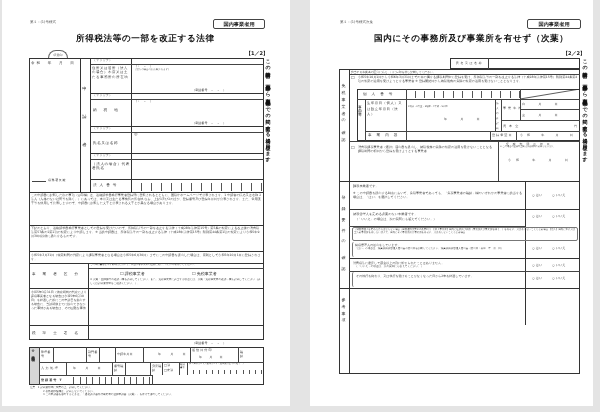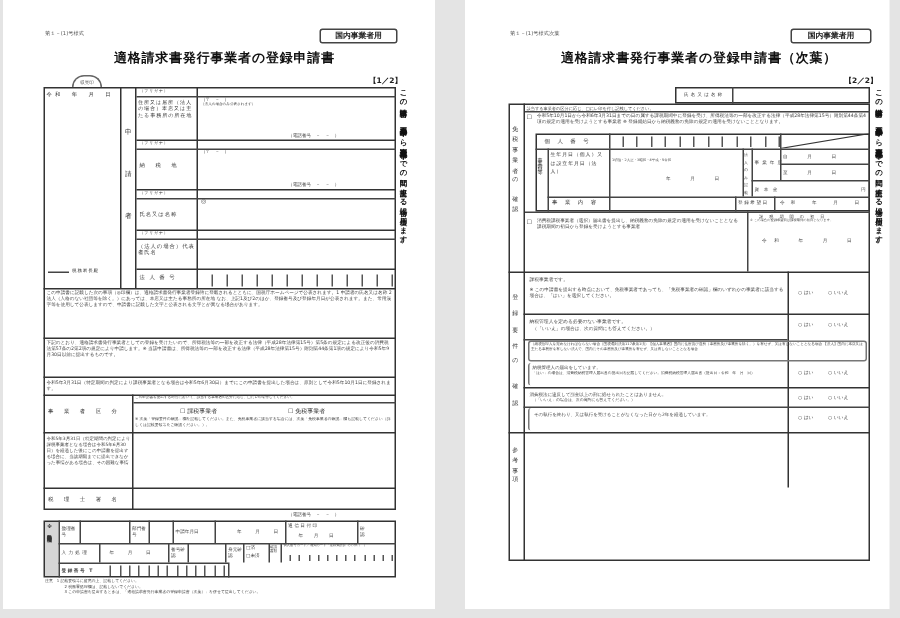--- a/index.html
+++ b/index.html
@@ -27,21 +27,21 @@
   .ticks span { flex: 1; border-right: 0.5px solid #555; height: 100%; }
   .shade { position: absolute; background: #d6d6d6; }
   .roundbox { position: absolute; border: 0.6px solid #777; border-radius: 2px; }
 </style>
 </head>
 <body>
 
 <div class="page left">
   <div class="formno">第１－(1)号様式</div>
   <div class="badge" style="left:211px;width:52px;">国内事業者用</div>
-  <div class="title" style="left:74px;">適格請求書発行事業者の登録申請書</div>
+  <div class="title" style="left:74px;">所得税法等の一部を改正する法律</div>
   <div class="stamp">収受印</div>
   <div class="pgnum" style="left:244px;">【1／2】</div>
   <div class="vert" style="left:263px;top:56px;height:270px;">この申請書は、令和三年十月一日から令和五年九月三十日までの間に提出する場合に使用します。</div>
 
   <div class="box" style="left:27px;top:58px;width:235px;height:282px;"></div>
 
   <div class="lbl" style="left:29px;top:61px;letter-spacing:2px;">令和　年　月　日</div>
   <div class="lbl" style="left:46px;top:178px;font-size:3px;">税務署長殿</div>
   <div class="hl" style="left:30px;top:181px;width:14px;"></div>
 
@@ -193,21 +193,21 @@
     </div>
 
   <div class="txt" style="left:28px;top:386px;font-size:2.6px;line-height:3.4px;">注意　1 記載要領等に留意の上、記載してください。</div>
   <div class="txt" style="left:41px;top:389.5px;font-size:2.6px;line-height:3.4px;">2 税務署処理欄は、記載しないでください。</div>
   <div class="txt" style="left:41px;top:393px;font-size:2.6px;line-height:3.4px;">3 この申請書を提出するときは、「適格請求書発行事業者の登録申請書（次葉）」を併せて提出してください。</div>
 </div>
 
 <div class="page right">
   <div class="formno" style="left:30px;">第１－(1)号様式次葉</div>
   <div class="badge" style="left:217px;width:54px;">国内事業者用</div>
-  <div class="title" style="left:64px;">適格請求書発行事業者の登録申請書（次葉）</div>
+  <div class="title" style="left:64px;">国内にその事務所及び事業所を有せず（次葉）</div>
   <div class="pgnum" style="left:253px;">【2／2】</div>
   <div class="vert" style="left:272px;top:56px;height:270px;">この申請書は、令和三年十月一日から令和五年九月三十日までの間に提出する場合に使用します。</div>
 
   <div class="box" style="left:140px;top:58px;width:130px;height:11px;"></div>
   <div class="vl" style="left:178px;top:58px;height:11px;"></div>
   <div class="lbl" style="left:146px;top:61px;font-size:3px;letter-spacing:1.5px;">氏名又は名称</div>
   <div class="roundbox" style="left:179px;top:59px;width:90px;height:9px;border:none;"></div>
 
   <div class="box" style="left:29px;top:69px;width:241px;height:305px;"></div>
   <div class="vlb" style="left:39px;top:69px;height:305px;"></div>

